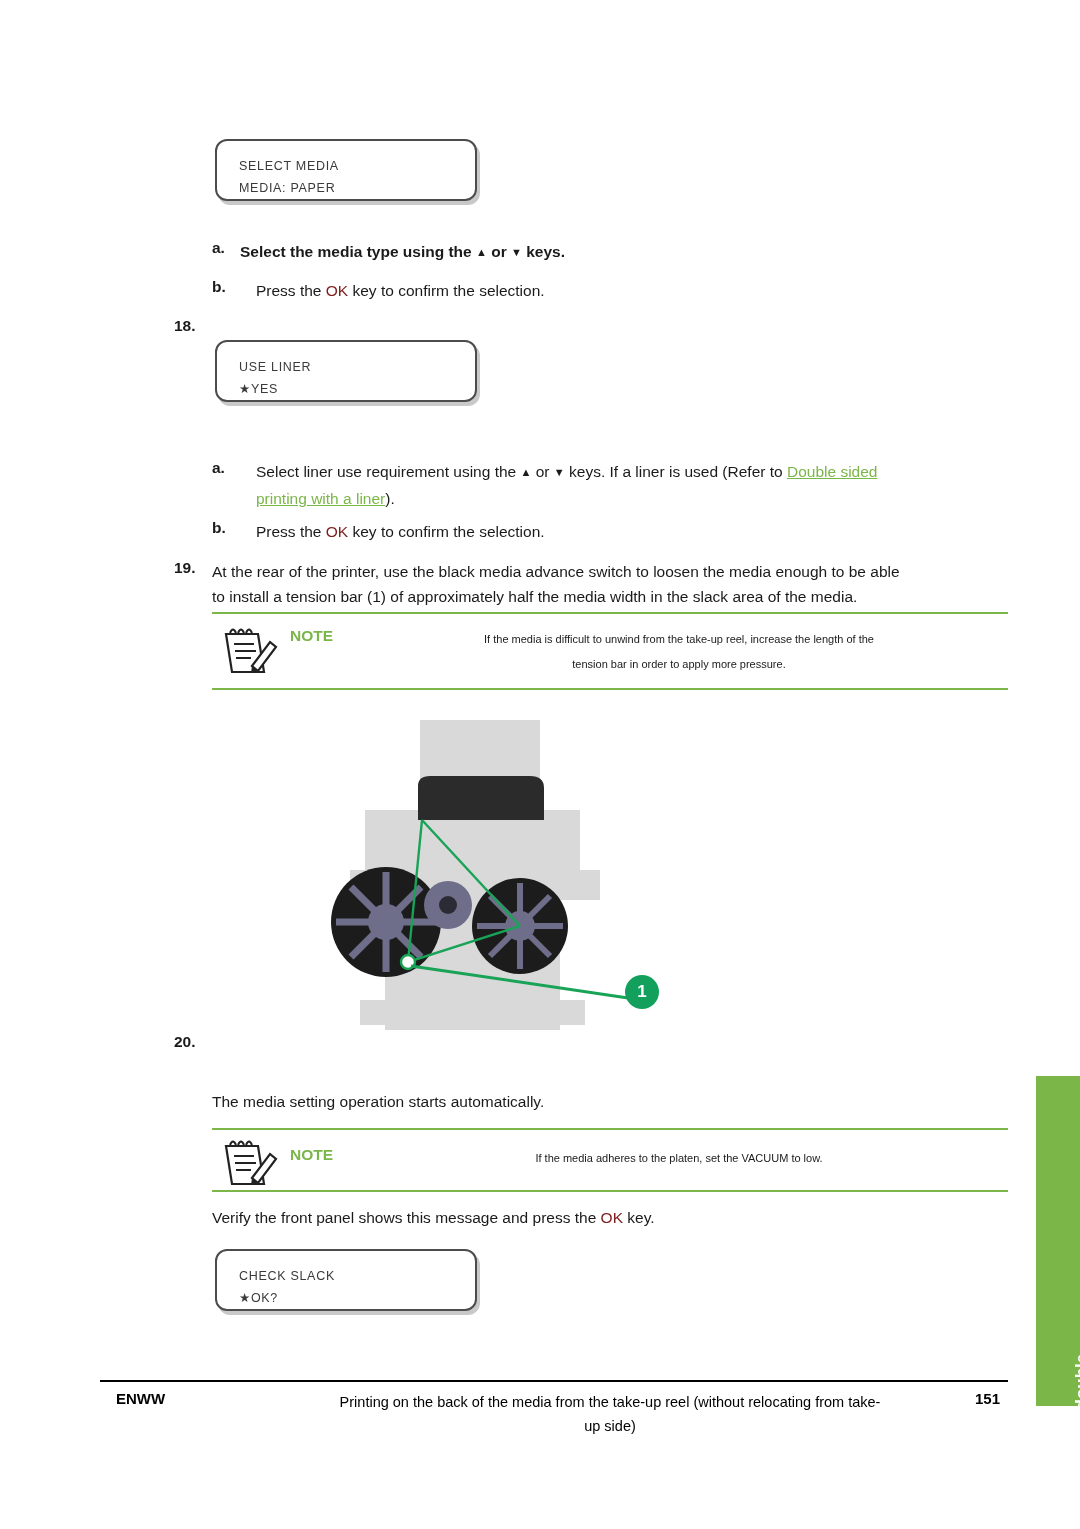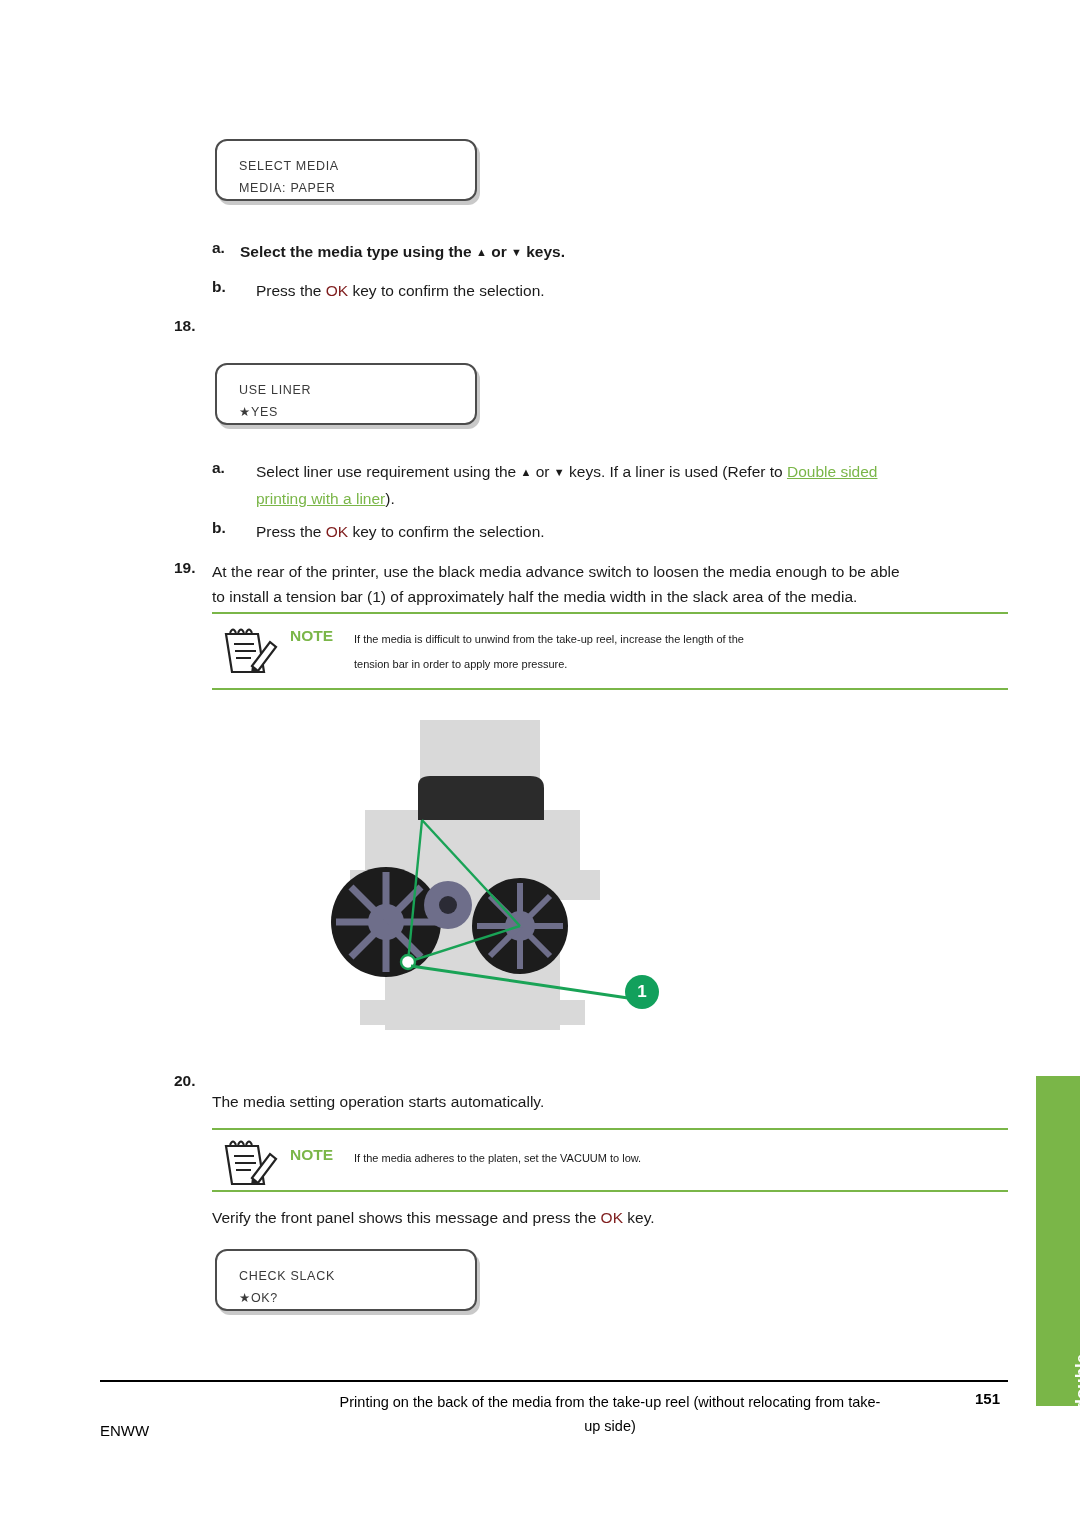--- a/index.html
+++ b/index.html
@@ -68,20 +68,21 @@
     color: #7ab648;
     text-decoration: underline;
   }
   .arrow-up::before { content: "\25B2"; font-size: 11px; position: relative; top: -1px; }
   .arrow-dn::before { content: "\25BC"; font-size: 11px; position: relative; top: -1px; }
 
   
   .note {
     position: absolute;
     box-sizing: border-box;
+    text-align: center;
   }
   .note .rule {
     position: absolute;
     left: 0;
     width: 100%;
     height: 2px;
     background: #7ab648;
   }
   .note .label {
     position: absolute;
@@ -125,25 +126,24 @@
   .footer-line {
     position: absolute;
     left: 100px;
     top: 1380px;
     width: 908px;
     height: 2px;
     background: #000000;
   }
   .footer-left {
     position: absolute;
-    left: 100px;
+    left: 116px;
     top: 1390px;
     font-size: 15px;
-    font-weight: normal;
-    margin-top: 32px;
+    font-weight: bold;
   }
   .footer-center {
     position: absolute;
     left: 250px;
     top: 1390px;
     width: 720px;
     font-size: 14.5px;
     text-align: center;
     line-height: 24px;
   }
@@ -190,21 +190,21 @@
     <span>Select the media type using the </span><span class="arrow-up"></span><span> or </span><span class="arrow-dn"></span><span> keys.</span>
   </div>
 
   <div class="sub" style="left:212px; top:278px;">b.</div>
   <div class="txt" style="left:256px; top:278px; width:760px;">
     <span>Press the </span><span class="ok">OK</span><span> key to confirm the selection.</span>
   </div>
 
   <div class="num" style="left:174px; top:317px;">18.</div>
 
-  <div class="lcd" style="left:215px; top:363px; width:262px; height:62px;">
+  <div class="lcd" style="left:215px; top:340px; width:262px; height:62px;">
     <div class="l1">USE LINER</div>
     <div class="l2">★YES</div>
   </div>
 
   <div class="sub" style="left:212px; top:459px;">a.</div>
   <div class="txt" style="left:256px; top:459px; width:760px;">
     <span>Select liner use requirement using the </span><span class="arrow-up"></span><span> or </span><span class="arrow-dn"></span><span> keys. If a liner is used (Refer to </span><a class="link" href="#">Double sided</a><br><a class="link" href="#">printing with a liner</a><span>).</span>
   </div>
 
   <div class="sub" style="left:212px; top:519px;">b.</div>
@@ -285,21 +285,21 @@
 
       <path d="M132,120 L118,262 L230,226" fill="none" stroke="#19a356" stroke-width="2.4"></path>
       <path d="M132,120 L230,226" fill="none" stroke="#19a356" stroke-width="2.4"></path>
       <circle cx="118" cy="262" r="7" fill="#ffffff" stroke="#19a356" stroke-width="2.4"></circle>
 
       <line x1="121" y1="266" x2="338" y2="298" stroke="#19a356" stroke-width="3"></line>
     </svg>
     <div class="callout" style="left:335px; top:275px;">1</div>
   </div>
 
-  <div class="num" style="left:174px; top:1072px;">20.</div>
+  <div class="num" style="left:174px; top:1033px;">20.</div>
   <div class="txt" style="left:212px; top:1089px; width:790px;">The media setting operation starts automatically.</div>
 
   <div class="note" style="left:212px; top:1128px; width:796px; height:64px;">
     <div class="rule" style="top:0;"></div>
     <div class="rule" style="top:62px;"></div>
     <div class="label" style="left:78px; top:18px;">NOTE</div>
     <div class="body" style="left:142px; top:18px; width:650px;">If the media adheres to the platen, set the VACUUM to low.</div>
     <svg class="note-icon" style="left:6px; top:6px;" width="60" height="58" viewBox="0 0 60 58">
       <path d="M8,12 L40,12 L46,50 L14,50 Z" fill="#ffffff" stroke="#222" stroke-width="2.2"></path>
       <line x1="16" y1="22" x2="36" y2="22" stroke="#222" stroke-width="2"></line>

